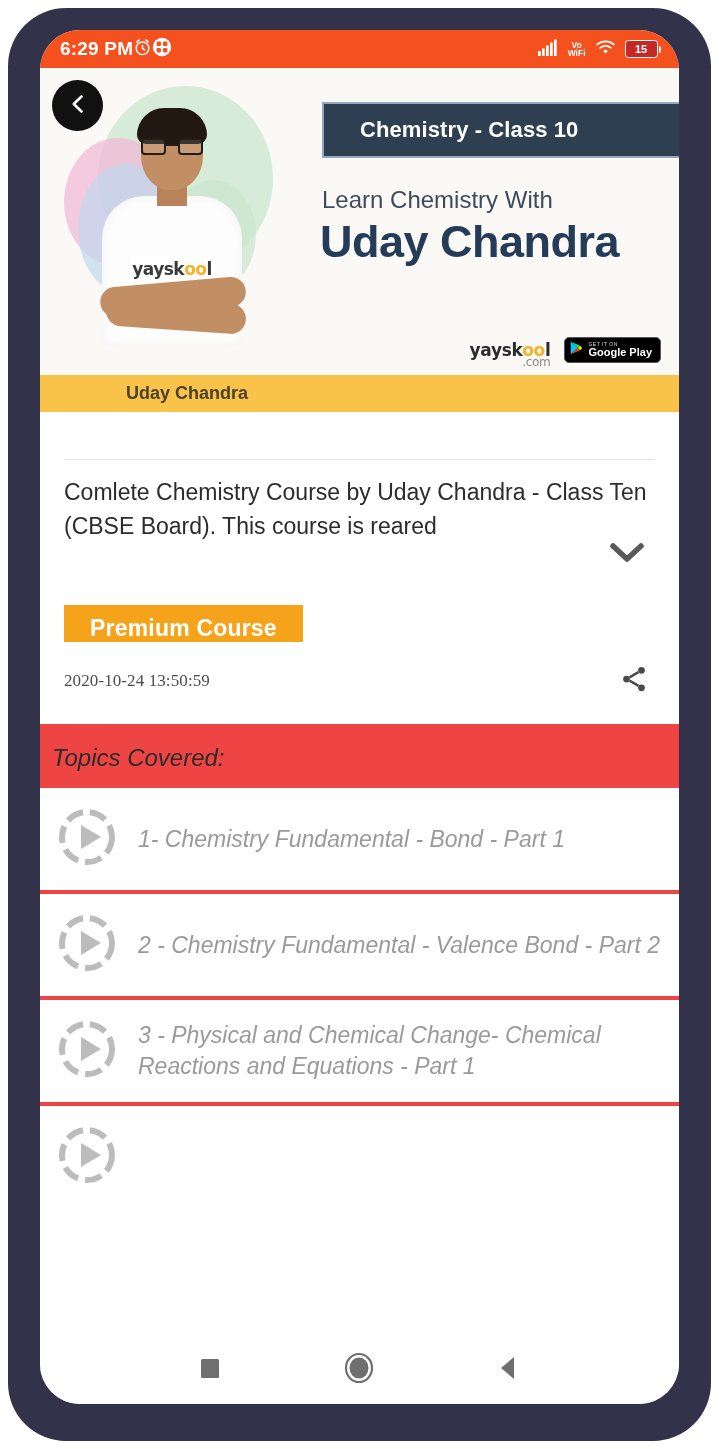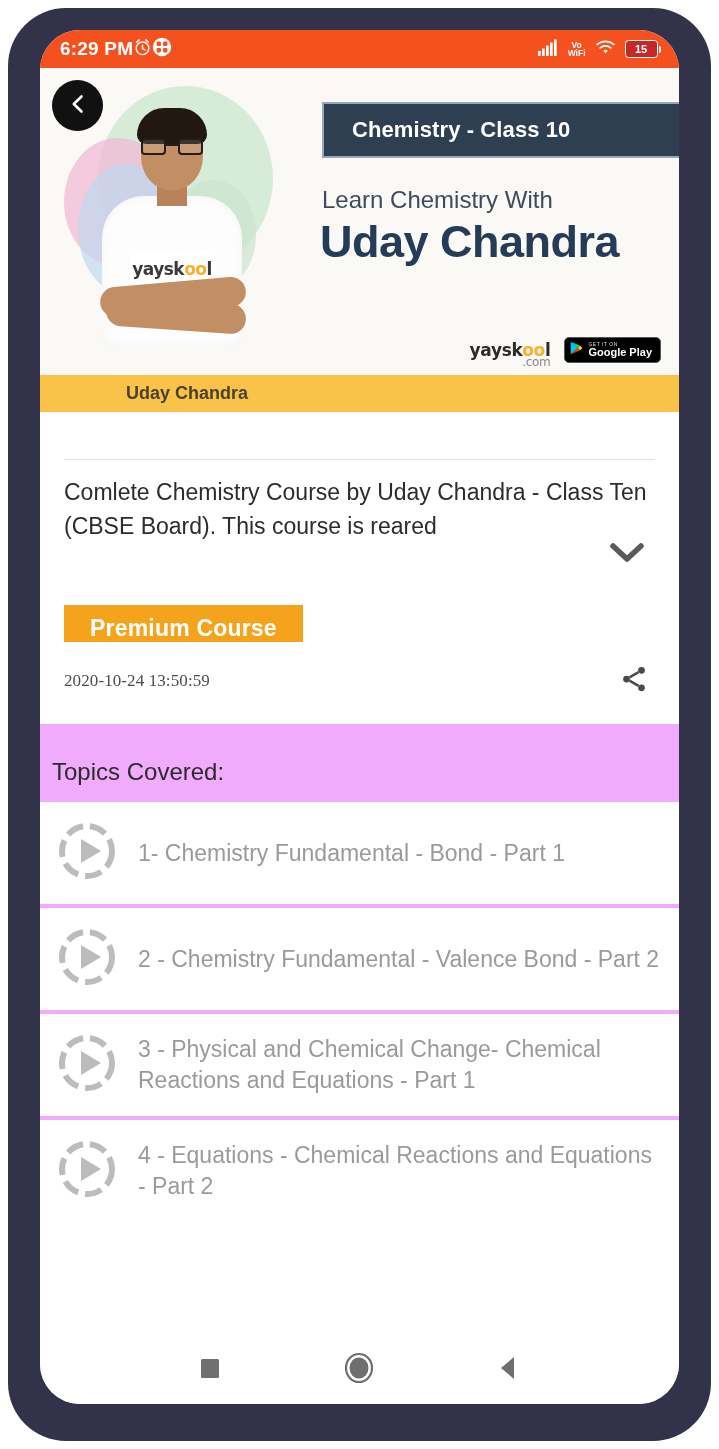--- a/index.html
+++ b/index.html
@@ -148,21 +148,21 @@
     position: absolute;
     left: 258px; top: 0; right: 0; bottom: 0;
   }
   #hero-title-box {
     position: absolute;
     left: 24px; top: 34px;
     right: 0;
     height: 56px;
     background: #2E3F52;
     display: flex; align-items: center;
-    padding-left: 28px;
+    padding-left: 36px;
     box-sizing: border-box;
     border-top: 2px solid #93a8bd;
     border-left: 2px solid #93a8bd;
     border-bottom: 2px solid #93a8bd;
   }
   #hero-title-box span {
     color: #ffffff;
     font-size: 22px;
     font-weight: bold;
     letter-spacing: .1px;
@@ -253,22 +253,23 @@
   }
   #meta-row {
     display: flex; align-items: center; justify-content: space-between;
     margin-top: 22px; padding-bottom: 26px;
   }
   #course-date { font-size: 17px; color: #4d4d4d; letter-spacing: .1px; font-family: Liberation Serif, serif; }
   #share-button { cursor: pointer; padding-right: 6px; }
 
   
   #topics-section {
-    background: #f0abfc;
-    padding-top: 18px;
+    background: #ef4444;
+    padding-top: 4px;
+    font-style: italic;
   }
   #topics-heading {
     font-size: 24px; color: #2b2b2b;
     padding: 16px 0 16px 12px;
   }
   .topic-item {
     background: #ffffff;
     display: flex; align-items: center;
     padding: 18px 18px 18px 16px;
     margin-bottom: 4px;
@@ -470,21 +471,20 @@
         <span class="topic-label">3 - Physical and Chemical Change- Chemical Reactions and Equations - Part 1</span>
       </div>
 
       <div class="topic-item">
         <span class="topic-icon">
           <svg width="62" height="62" viewBox="0 0 62 62">
             <circle cx="31" cy="31" r="25" fill="none" stroke="#bcbcbc" stroke-width="6" stroke-dasharray="17 7" stroke-linecap="butt"></circle>
             <path d="M25 19l20 12-20 12z" fill="#bcbcbc"></path>
           </svg>
         </span>
-        <span class="topic-label">4 - Equations  - Chemical Reactions and Equations - Part 2</span>
       </div>
     </div>
 
     <div id="nav-bar">
       <span class="nav-btn">
         <svg width="22" height="24" viewBox="0 0 22 24">
           <rect x="2" y="3" width="18" height="19" rx="1.5" fill="#6f6f6f"></rect>
         </svg>
       </span>
       <span class="nav-btn">

